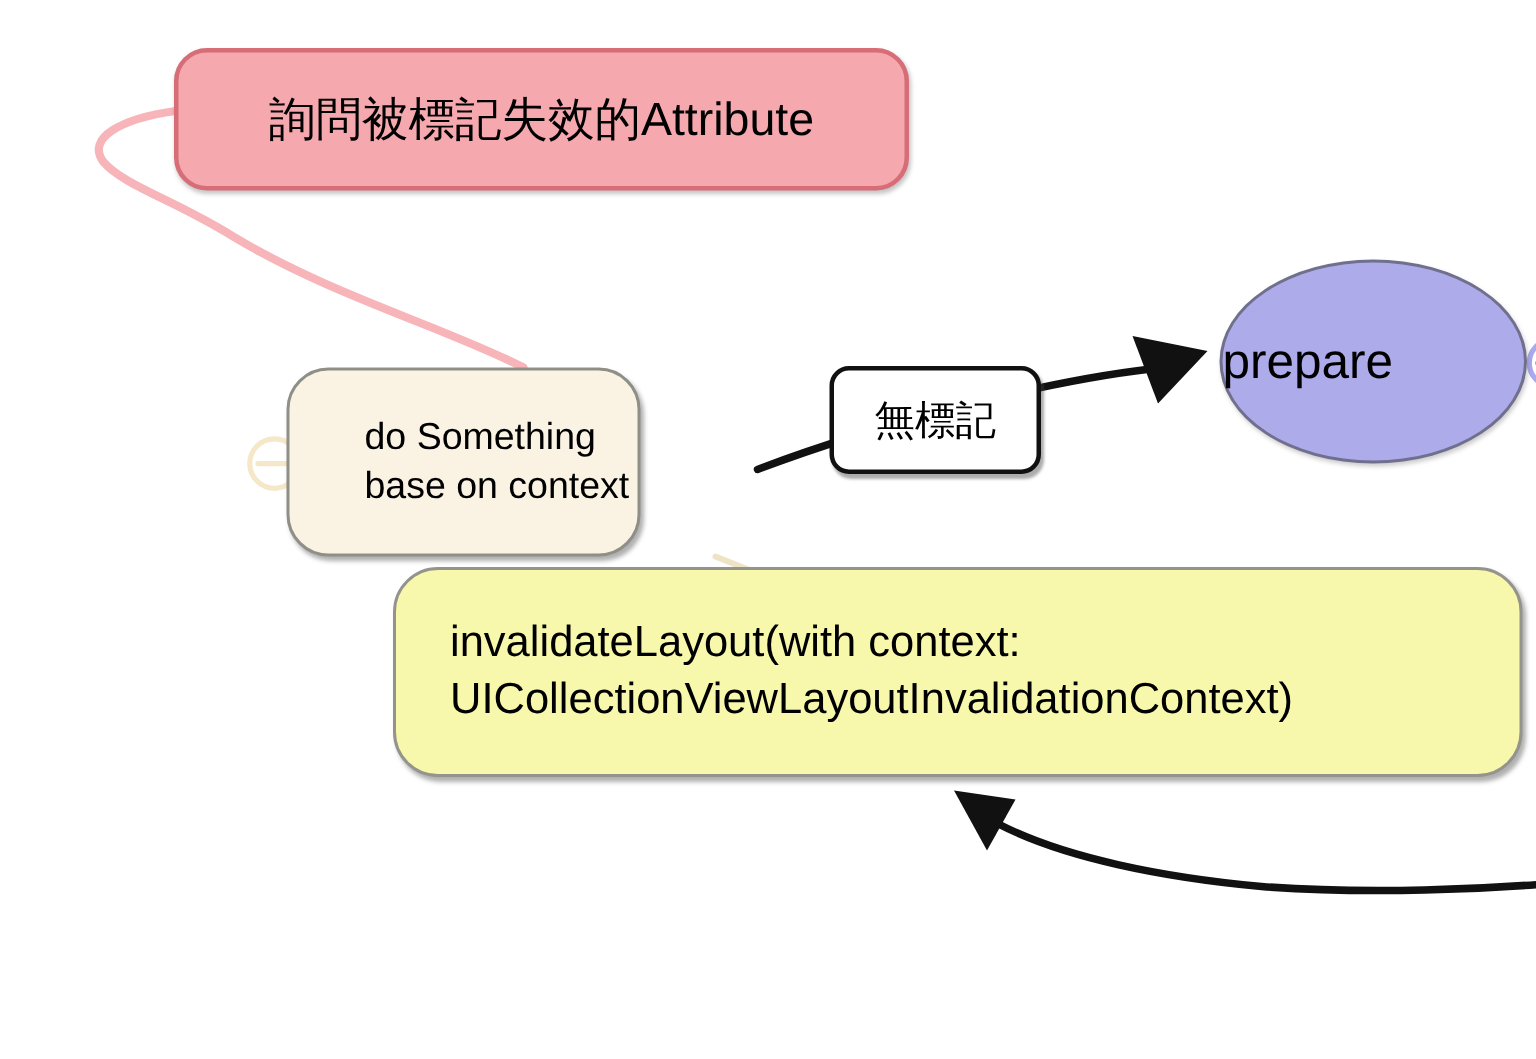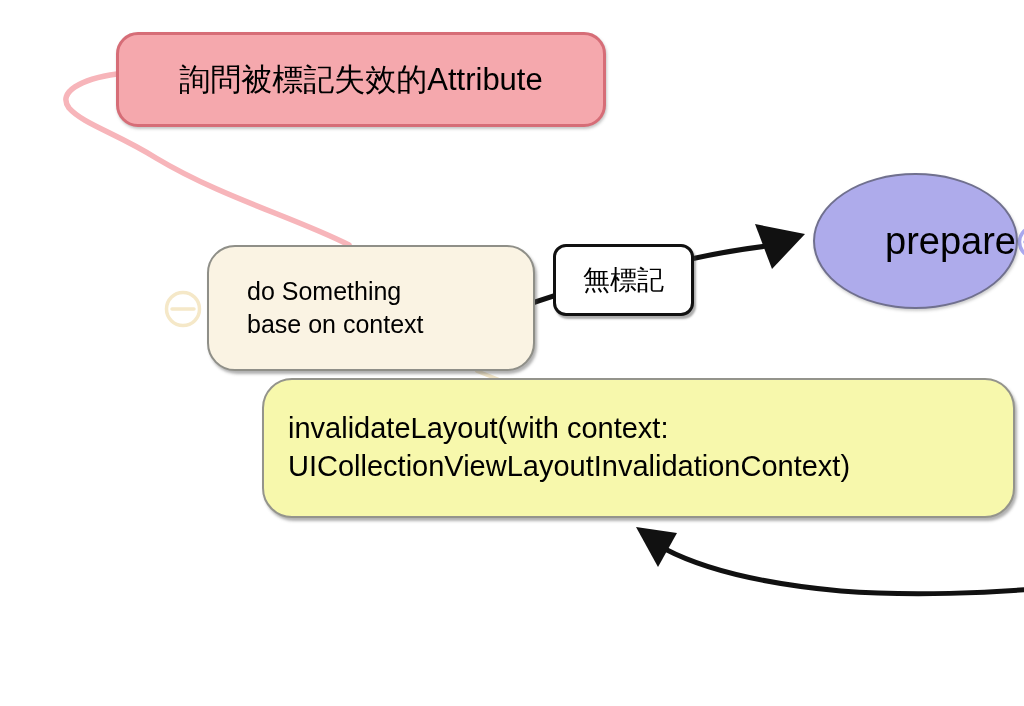--- a/index.html
+++ b/index.html
@@ -28,46 +28,46 @@
   .node-ask {
     left: 75px; top: 32px; width: 490px; height: 95px;
     background: #F5A8AD;
     border: 3px solid #D66D77;
     border-radius: 22px;
     justify-content: center;
     font-size: 31px;
     box-shadow: 1px 2px 3px rgba(90,90,90,0.35);
   }
   .node-do {
-    left: 166px; top: 245px; width: 328px; height: 126px;
+    left: 150px; top: 245px; width: 236px; height: 126px;
     background: #FAF3E3;
     border: 2px solid #8F8F88;
     border-radius: 28px;
-    padding-left: 38px;
+    padding-left: 50px;
     font-size: 25px;
     line-height: 1.32;
     box-shadow: 2px 3px 3px rgba(80,80,80,0.45);
   }
   .node-invalidate {
     left: 221px; top: 378px; width: 753px; height: 140px;
     background: #F7F8AC;
     border: 2px solid #94948C;
     border-radius: 30px;
-    padding-left: 24px;
+    padding-left: 36px;
     font-size: 29px;
     line-height: 1.3;
     box-shadow: 2px 3px 3px rgba(80,80,80,0.45);
   }
   .node-prepare {
     left: 772px; top: 173px; width: 205px; height: 136px;
     background: #AEABEB;
     border: 2px solid #70708E;
     border-radius: 50%;
-    justify-content: flex-end;
-    font-size: 38px;
+    justify-content: flex-start;
+    font-size: 33px;
     box-shadow: 1px 2px 3px rgba(90,90,90,0.3);
   }
   .edge-label {
     background: #ffffff;
     border: 3px solid #111111;
     border-radius: 13px;
     justify-content: center;
     box-shadow: 2px 3px 2px rgba(70,70,70,0.45);
     font-size: 27px;
   }

